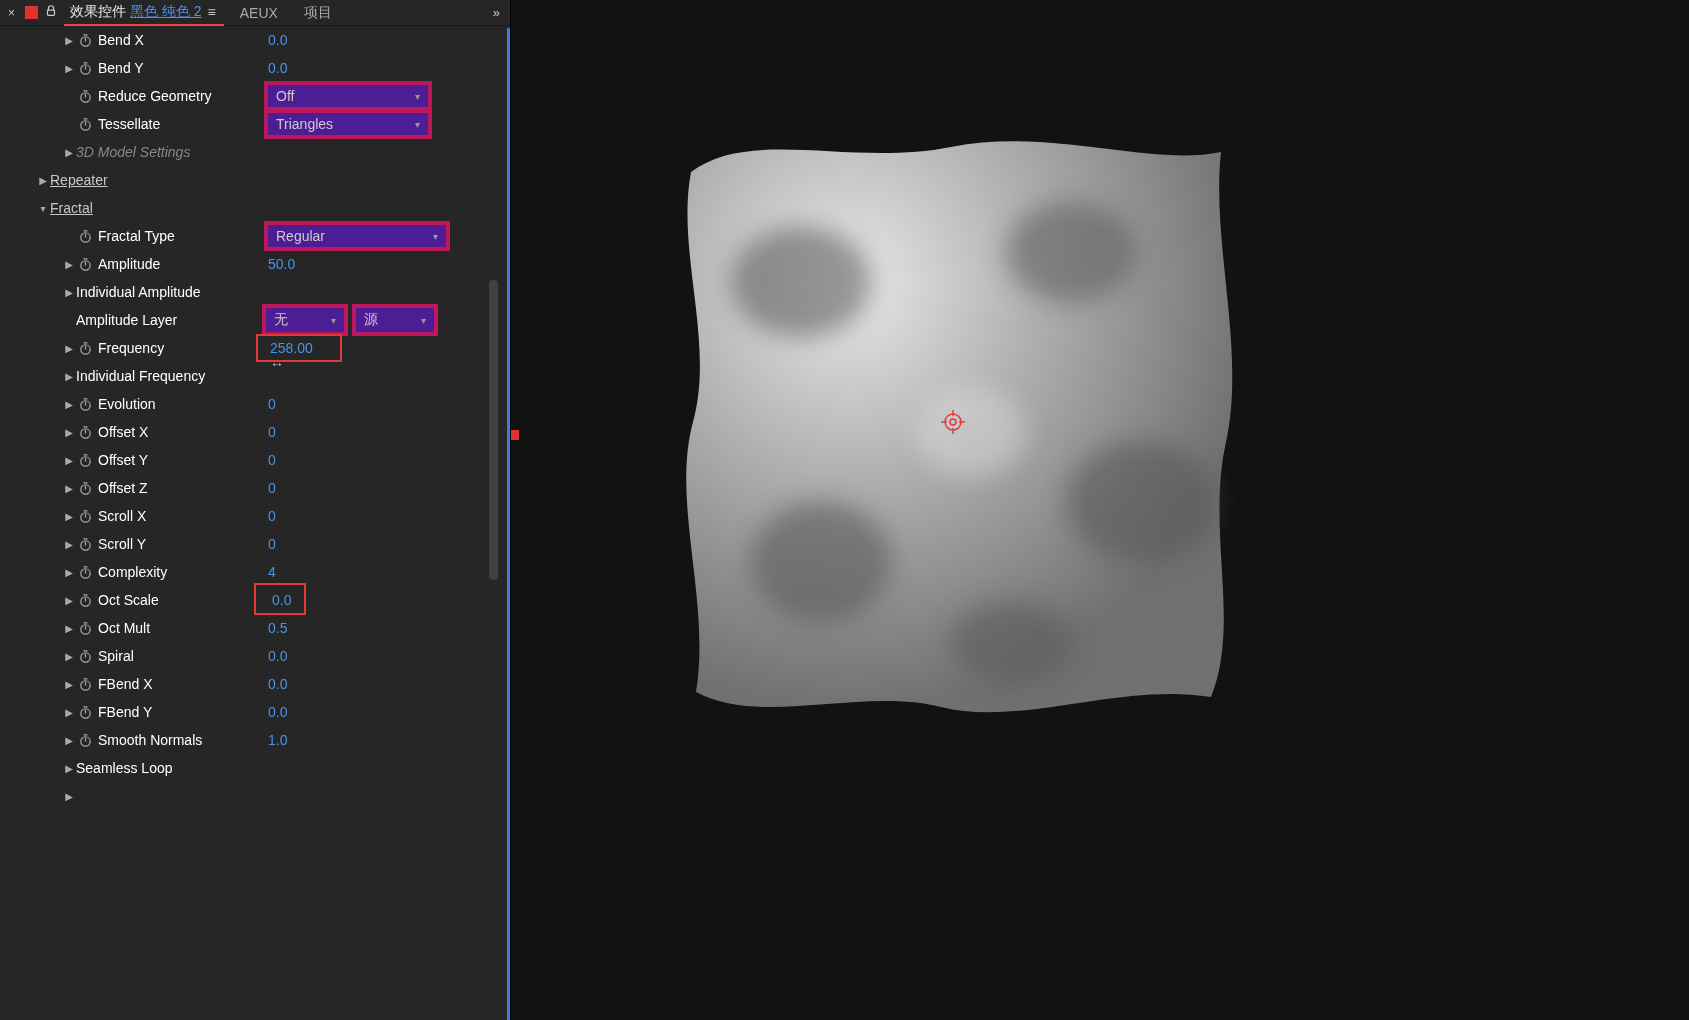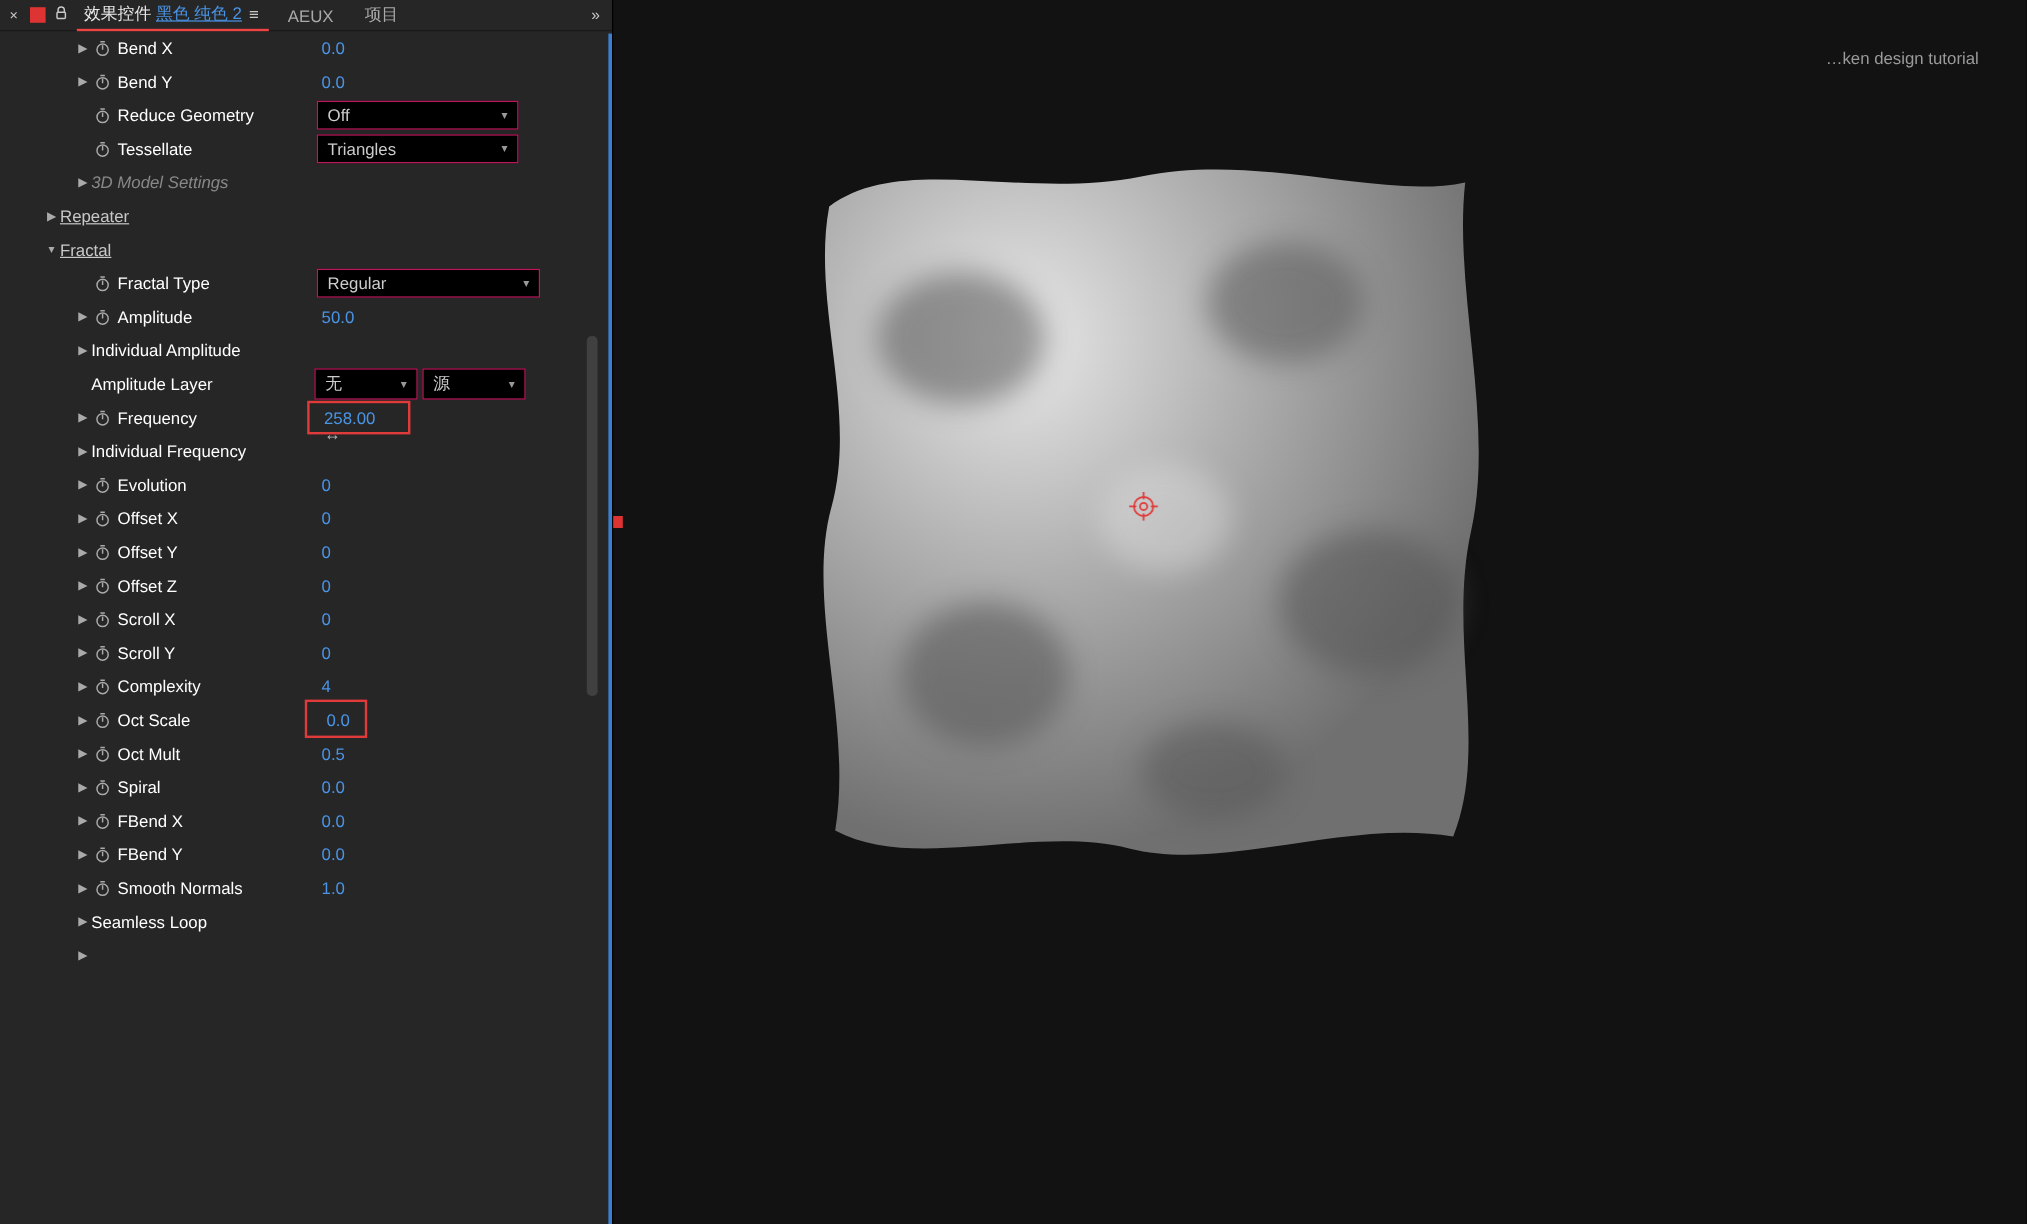--- a/index.html
+++ b/index.html
@@ -80,21 +80,21 @@
   .caret.spacer { visibility: hidden; }
   .stopwatch {
     width:18px; height:18px; margin-right:4px; flex-shrink:0;
     display:inline-flex; align-items:center; justify-content:center;
   }
   .stopwatch svg { width:15px; height:15px; stroke:#aaa; fill:none; stroke-width:1.3; }
   .plabel { flex: 0 0 166px; color:#ffffff; font-size:14px; }
   .plabel.dim { color:#888;font-style:italic; }
   .pvalue { color:#4a94e6; font-size:14px; padding-left:4px; }
   .dropdown {
-    background:#000000; border:1px solid #be185d;
+    background:#4c1d95; border:4px solid #be185d;
     color:#ccc; padding:3px 8px; min-width:168px;
     display:inline-flex; justify-content:space-between; align-items:center;
     font-size:14px;
   }
   .dropdown.small { min-width:86px; }
   .dropdown .dd-arrow { font-size:10px; color:#999; margin-left:10px; }
   .highlight-box {
     border: 2px solid #e03b3b;
     position: absolute;
     pointer-events: none;
@@ -457,21 +457,20 @@
     <div class="prow indent-2">
       <span class="caret">▶</span>
     </div>
 
   </div>
 
   <div class="scroll-thumb"></div>
 </div>
 
 <div class="panel-right">
-  <div class="viewport-title">…ken design tutorial</div>
   <div class="red-handle"></div>
 
   <svg class="shape-svg" width="600" height="620" viewBox="0 0 600 620">
     <defs>
       <radialGradient id="g1" cx="30%" cy="25%" r="75%">
         <stop offset="0%" stop-color="#e8e8e8"></stop>
         <stop offset="45%" stop-color="#b0b0b0"></stop>
         <stop offset="100%" stop-color="#707070"></stop>
       </radialGradient>
       <filter id="blur1">

